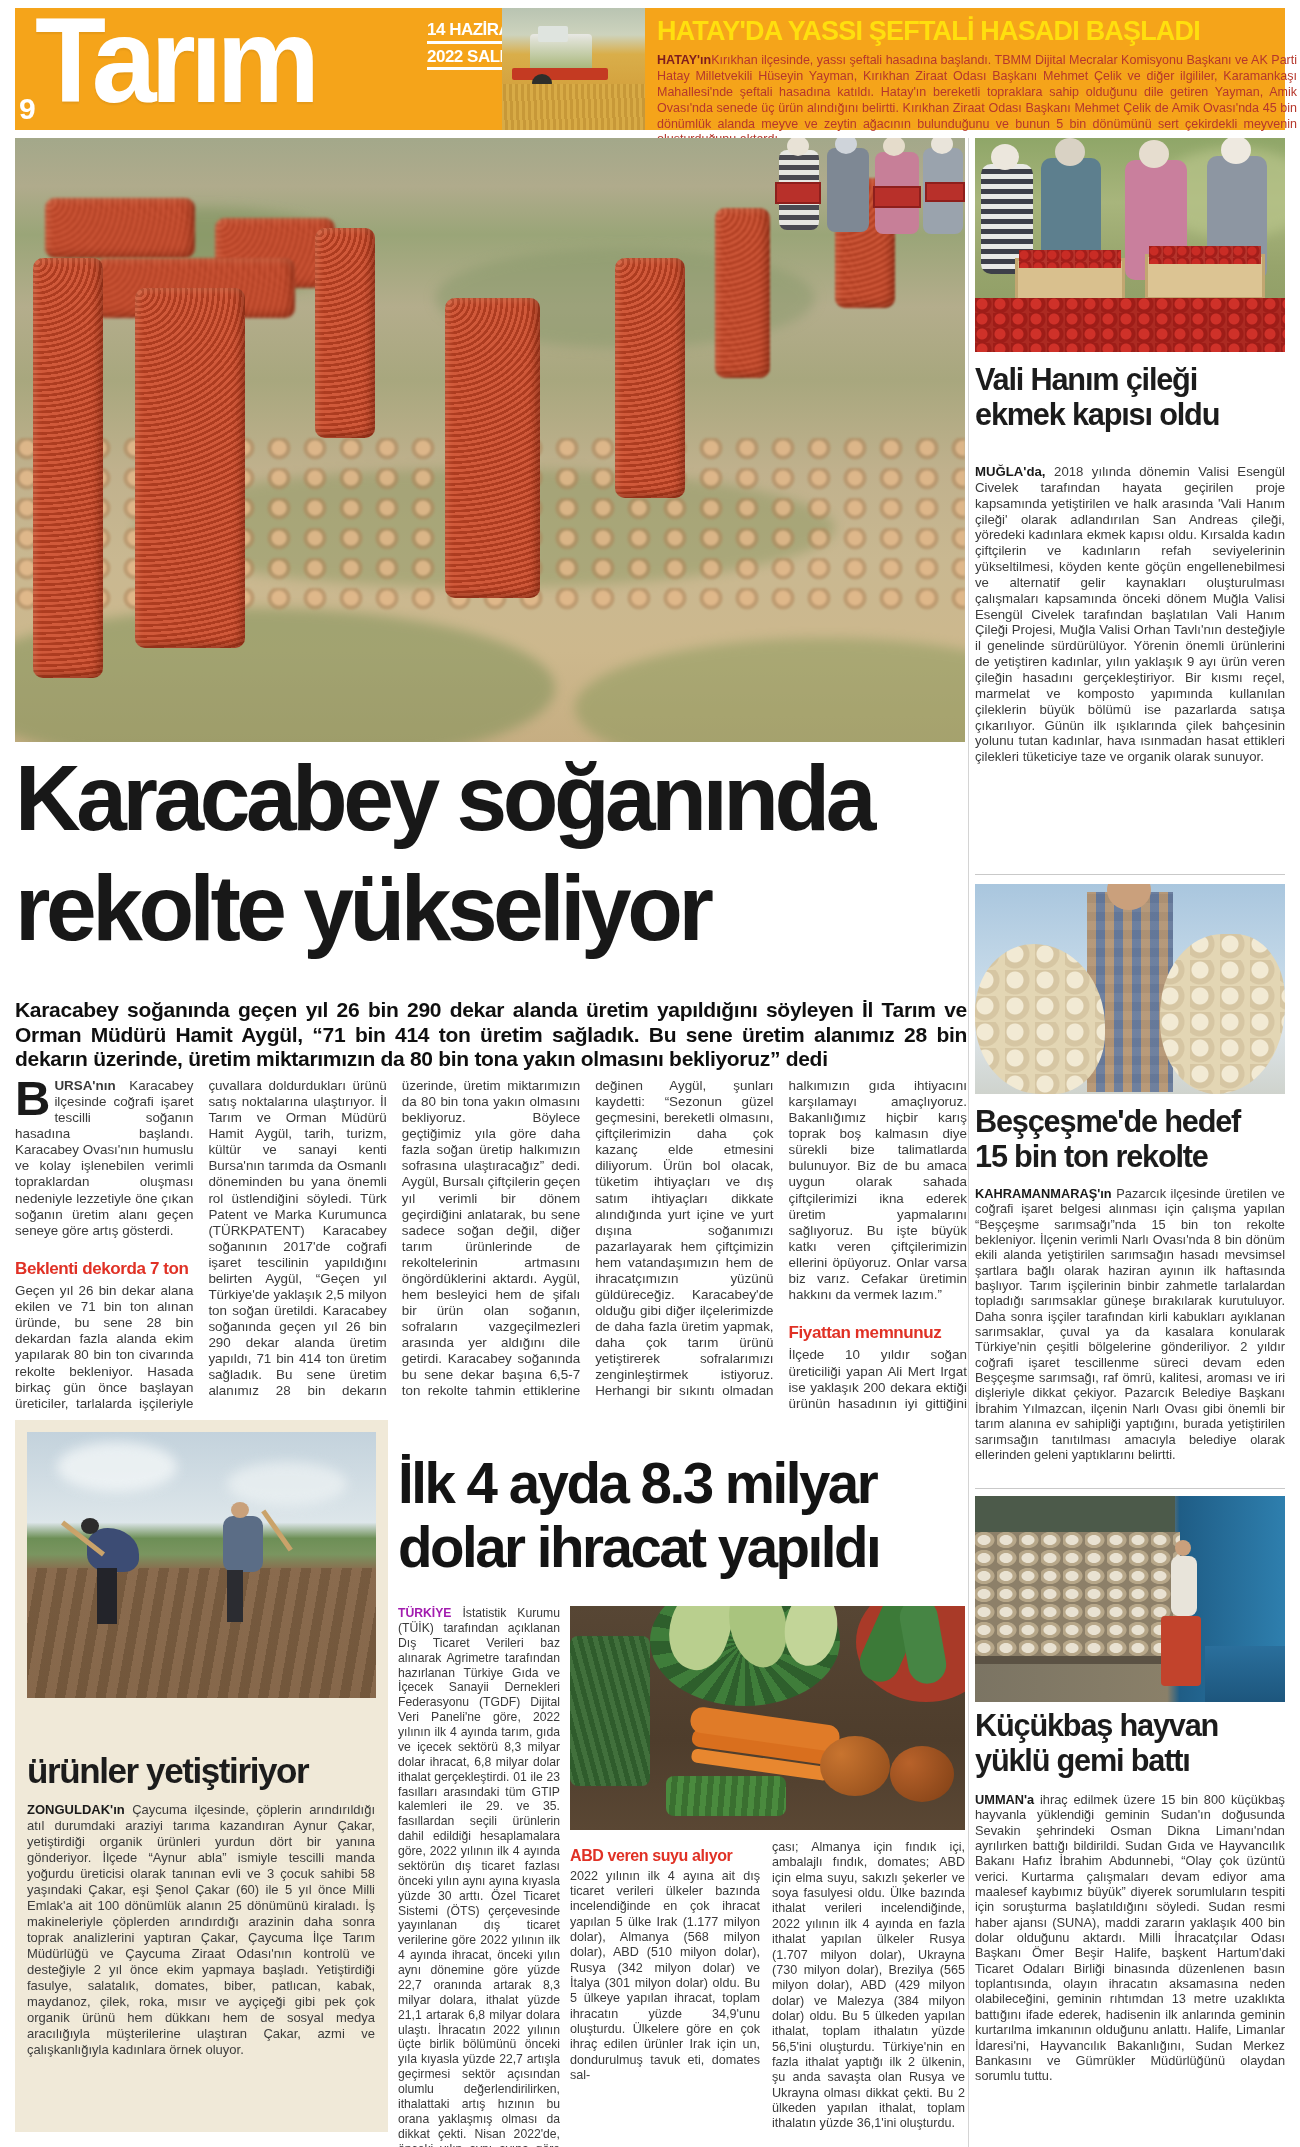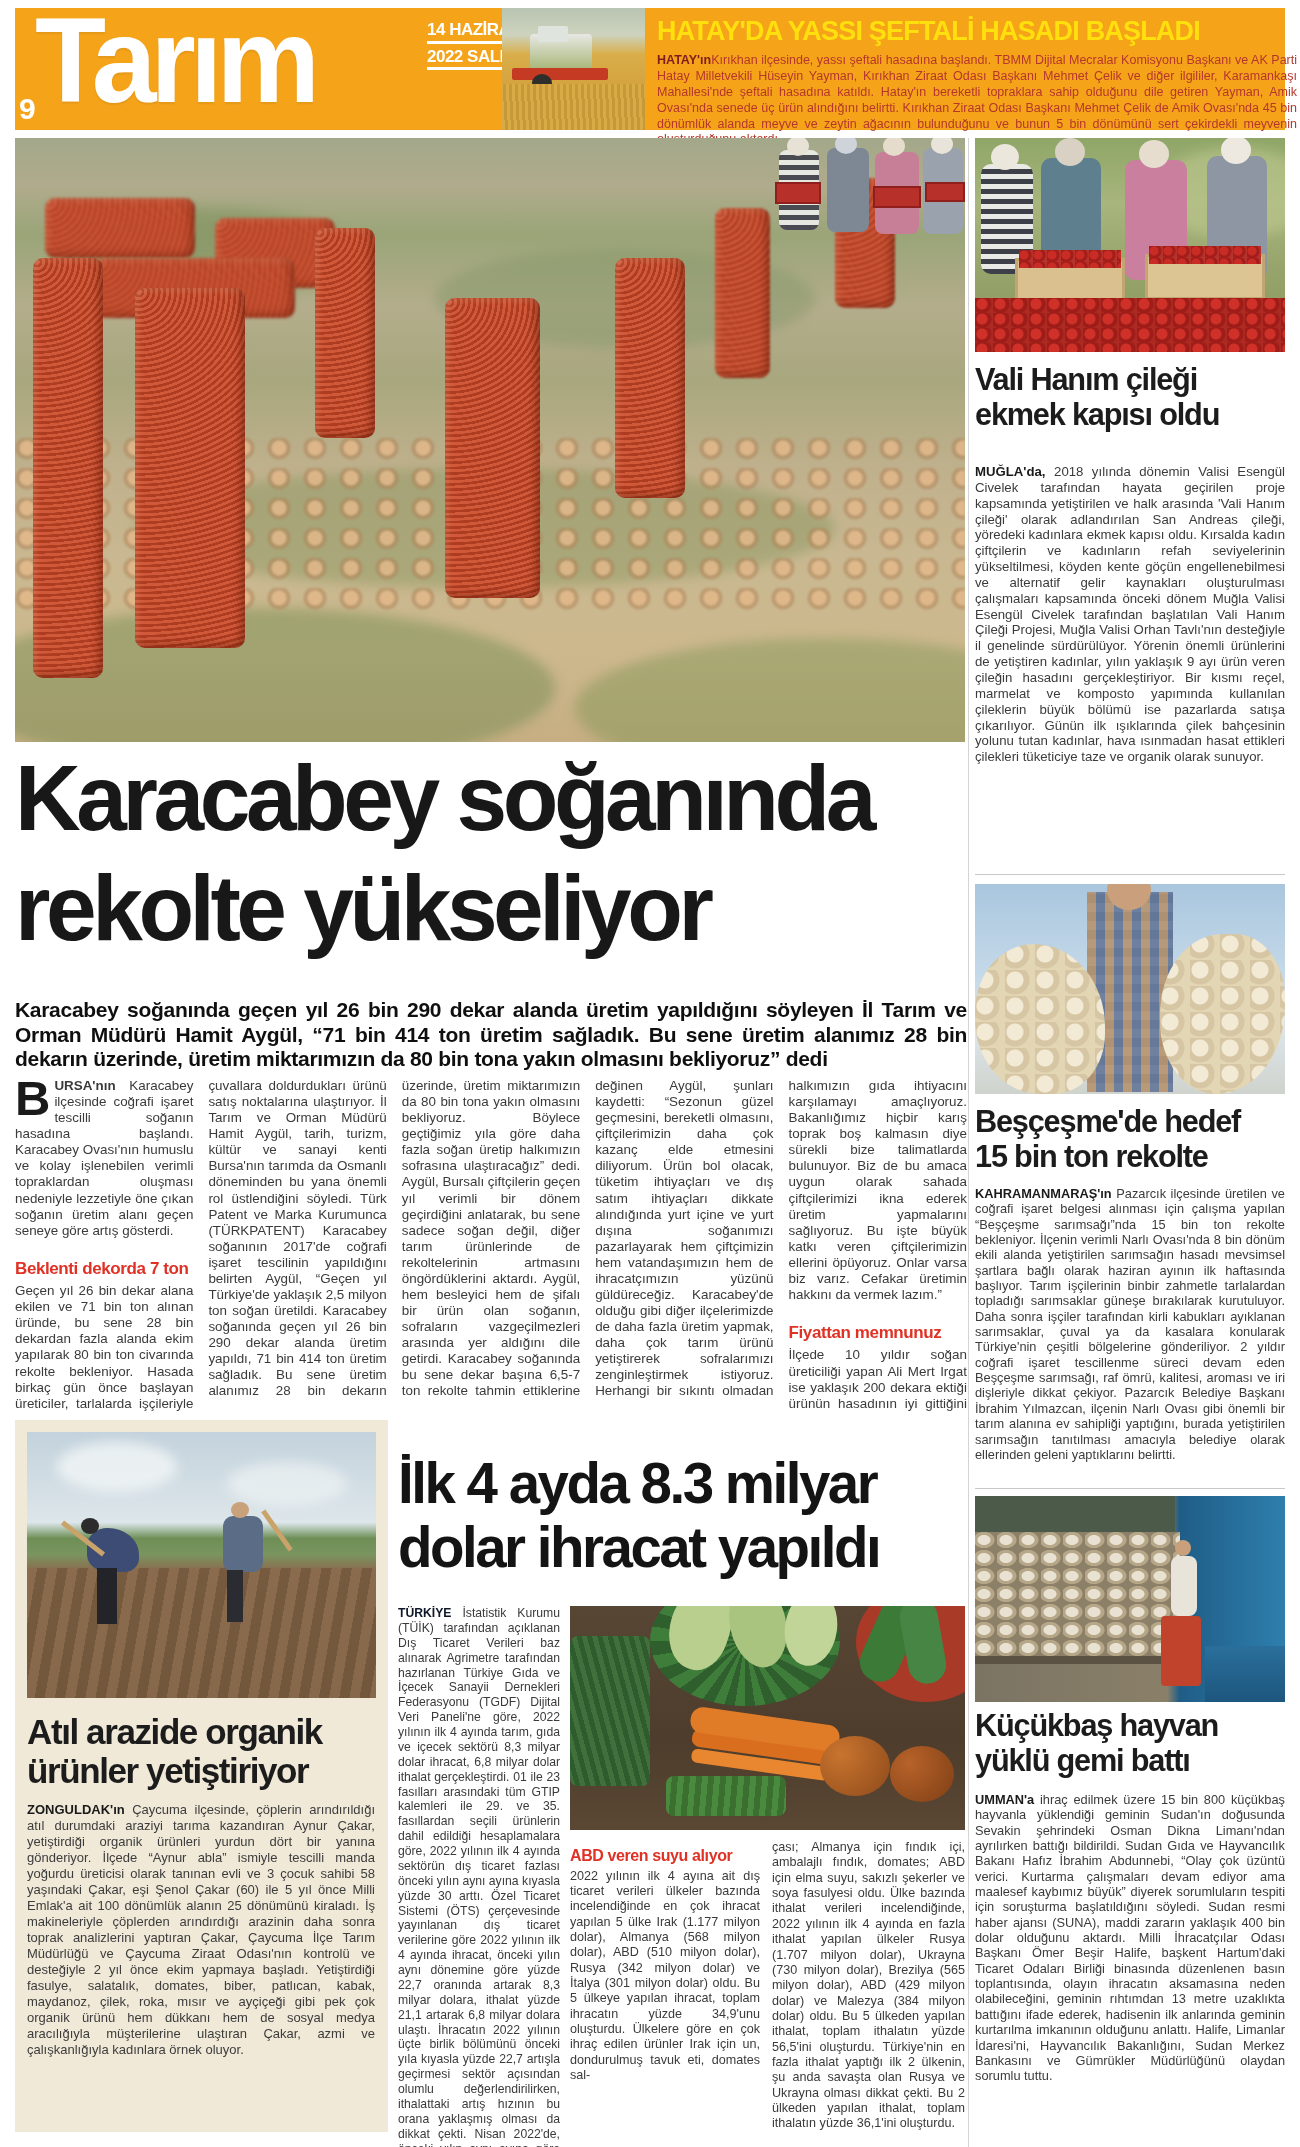--- a/index.html
+++ b/index.html
@@ -52,21 +52,21 @@
   .beige{left:15px;top:1420px;width:373px;height:712px;background:#f0e9d8;}
   .beigehead{left:27px;top:1712px;width:350px;font-size:35px;line-height:1.12;font-weight:900;color:#1c1c1c;
              letter-spacing:-1.4px;}
   .beigebody{left:27px;top:1802px;width:348px;height:318px;font-size:13px;line-height:1.23;
              text-align:justify;color:#3c3c3c;overflow:hidden;}
   .beigebody strong{color:#1a1a1a;}
   
   .exphead{left:398px;top:1452px;width:570px;font-size:57px;line-height:1.12;font-weight:900;color:#141414;
            letter-spacing:-2.5px;transform:scaleX(.99);transform-origin:left;white-space:nowrap;}
   .expcol{font-size:12.6px;line-height:1.22;text-align:justify;color:#3a3a3a;overflow:hidden;}
-  .expcol strong{color:#0f172a;}
+  .expcol strong{color:#a21caf;}
   .expcol .redhead{font-size:16px;margin:6px 0 3px;}
 </style>
 </head>
 <body>
 
 <div class="page">
 
   <header class="abs band">
     <div class="abs tarim">Tarım</div>
     <div class="abs pagenum">9</div>
@@ -221,21 +221,21 @@
     <div class="abs" style="left:60px;top:96px;width:52px;height:44px;background:#3c4c74;border-radius:40% 60% 30% 40%;"></div>
     <div class="abs" style="left:54px;top:86px;width:18px;height:16px;background:#2c2c2c;border-radius:50%;"></div>
     <div class="abs" style="left:70px;top:136px;width:20px;height:56px;background:#23242a;"></div>
     <div class="abs" style="left:30px;top:104px;width:52px;height:5px;background:#caa36a;transform:rotate(38deg);"></div>
     <div class="abs" style="left:196px;top:84px;width:40px;height:56px;background:#5b6d86;border-radius:10px;"></div>
     <div class="abs" style="left:204px;top:70px;width:18px;height:16px;background:#c9a17b;border-radius:50%;"></div>
     <div class="abs" style="left:200px;top:138px;width:16px;height:52px;background:#2b2c31;"></div>
     <div class="abs" style="left:226px;top:96px;width:48px;height:5px;background:#caa36a;transform:rotate(55deg);"></div>
   </div>
   <div class="abs beigehead">
-    <span>Atıl arazide organik</span><br>
+    <br>
     <span>ürünler yetiştiriyor</span>
   </div>
   <div class="abs beigebody">
     <strong>ZONGULDAK'ın</strong><span> Çaycuma ilçesinde, çöplerin arındırıldığı atıl durumdaki araziyi tarıma kazandıran Aynur Çakar, yetiştirdiği organik ürünleri yurdun dört bir yanına gönderiyor. İlçede “Aynur abla” ismiyle tescilli manda yoğurdu üreticisi olarak tanınan evli ve 3 çocuk sahibi 58 yaşındaki Çakar, eşi Şenol Çakar (60) ile 5 yıl önce Milli Emlak'a ait 100 dönümlük alanın 25 dönümünü kiraladı. İş makineleriyle çöplerden arındırdığı arazinin daha sonra toprak analizlerini yaptıran Çakar, Çaycuma İlçe Tarım Müdürlüğü ve Çaycuma Ziraat Odası'nın kontrolü ve desteğiyle 2 yıl önce ekim yapmaya başladı. Yetiştirdiği fasulye, salatalık, domates, biber, patlıcan, kabak, maydanoz, çilek, roka, mısır ve ayçiçeği gibi pek çok organik ürünü hem dükkanı hem de sosyal medya aracılığıyla müşterilerine ulaştıran Çakar, azmi ve çalışkanlığıyla kadınlara örnek oluyor.</span>
   </div>
 
   <div class="abs exphead">
     <span>İlk 4 ayda 8.3 milyar</span><br>
     <span>dolar ihracat yapıldı</span>
   </div>

